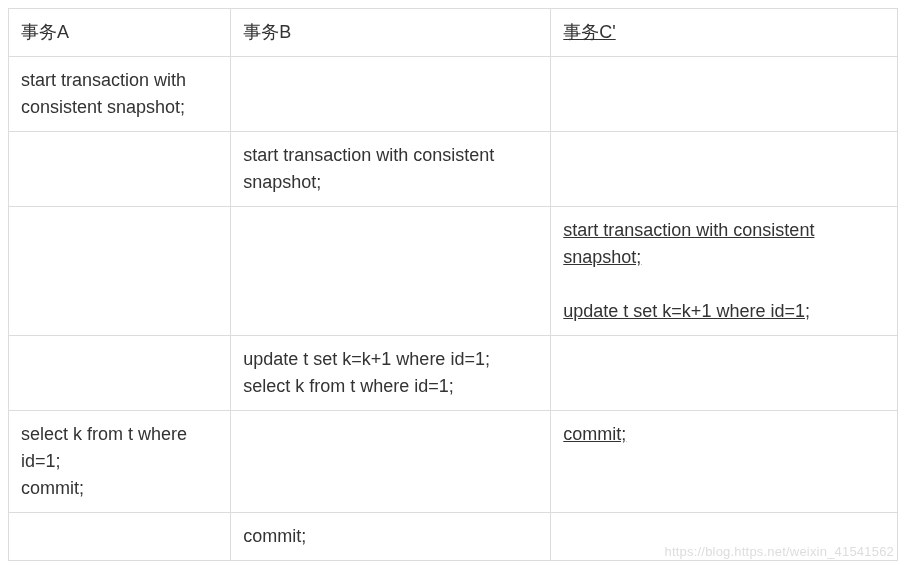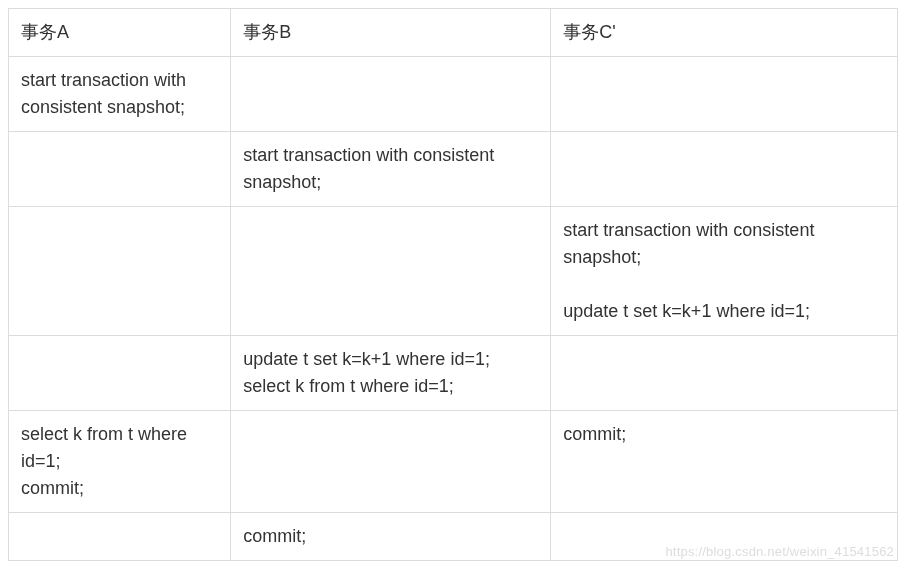--- a/index.html
+++ b/index.html
@@ -34,20 +34,21 @@
       font-weight: 400;
     }
     .col-a {
       width: 25%;
     }
     .col-b {
       width: 36%;
     }
     .col-c {
       width: 39%;
+      text-decoration: underline;
     }
     .multiline {
       white-space: pre-line;
       border-radius: 29px;
     }
     .watermark {
       position: absolute;
       right: 12px;
       bottom: 6px;
       font-size: 13px;
@@ -98,13 +99,13 @@
       <td class="col-c multiline">commit;</td>
     </tr>
     <tr>
       <td class="col-a multiline"></td>
       <td class="col-b multiline">commit;</td>
       <td class="col-c multiline"></td>
     </tr>
   </tbody>
 </table>
 
-<div class="watermark">https://blog.csdn.net/weixin_41541562</div>
+<div class="watermark">https://blog.https.net/weixin_41541562</div>
 
 </body></html>

